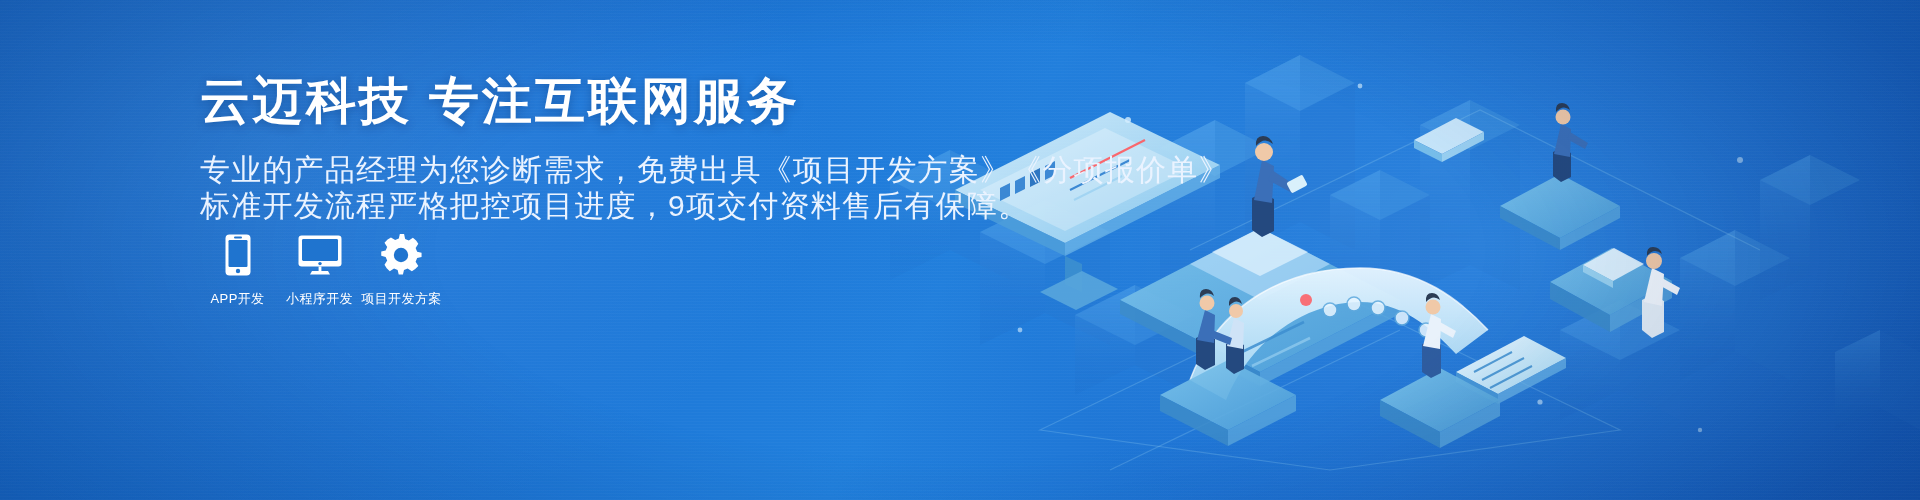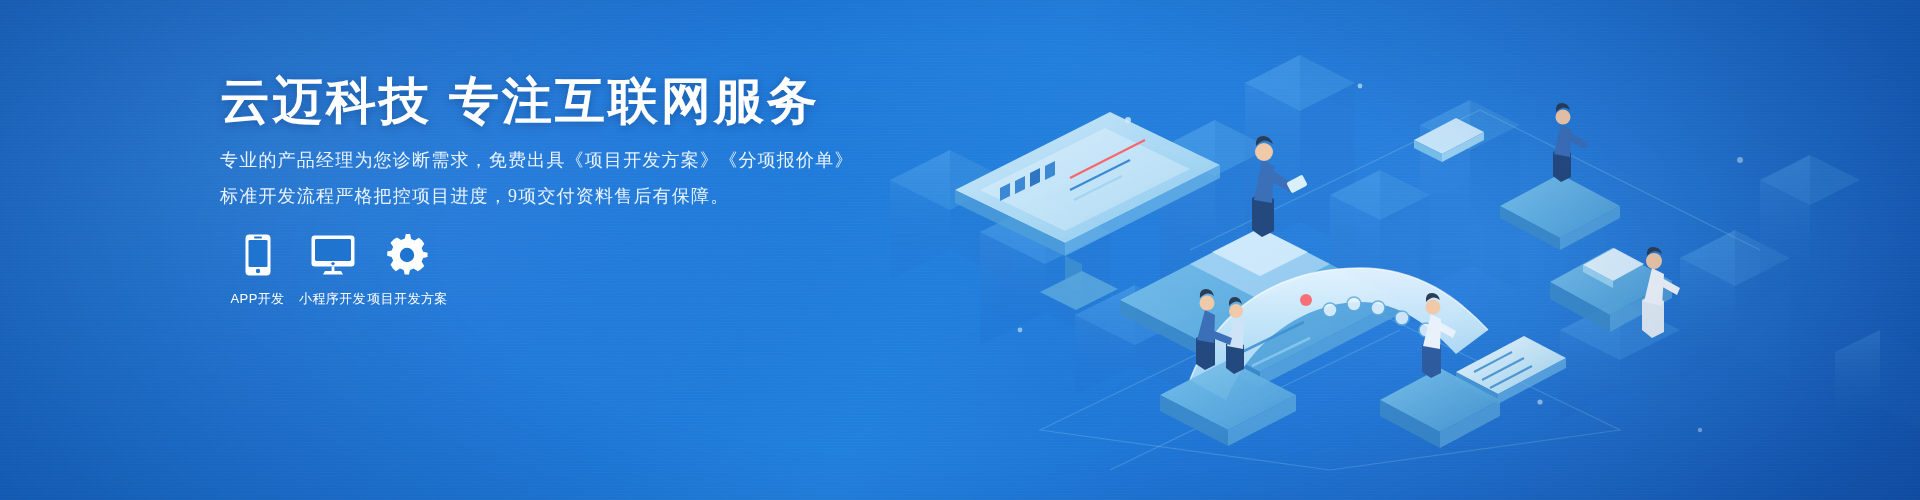--- a/index.html
+++ b/index.html
@@ -36,57 +36,56 @@
   .vignette {
     position: absolute;
     inset: 0;
     background: radial-gradient(ellipse 1300px 520px at 50% 50%, rgba(0,0,0,0) 40%, rgba(4,40,92,0.30) 100%);
     pointer-events: none;
   }
 
   
   .content {
     position: absolute;
-    left: 216px;
+    left: 196px;
     top: 0;
     width: 760px;
     height: 444px;
   }
   .headline {
     position: absolute;
     top: 72px;
     left: 4px;
     font-size: 50px;
     font-weight: 700;
     color: #ffffff;
     letter-spacing: 3px;
     line-height: 1.18;
     white-space: nowrap;
     text-shadow: 0 2px 10px rgba(0,30,80,0.30);
   }
   .subline {
     position: absolute;
     left: 4px;
-    font-size: 18px;
+    font-size: 30px;
     color: #eaf3ff;
     letter-spacing: 1.2px;
     white-space: nowrap;
     line-height: 1.5;
-    font-family: Liberation Serif, serif;
   }
   .subline.l1 { top: 147px; }
   .subline.l2 { top: 183px; }
 
   
   .services {
     position: absolute;
     top: 232px;
     left: 4px;
     display: flex;
-    gap: 0px;
+    gap: 7px;
   }
   .service {
     width: 75px;
     display: flex;
     flex-direction: column;
     align-items: center;
     cursor: pointer;
   }
   .service .glyph {
     height: 46px;

